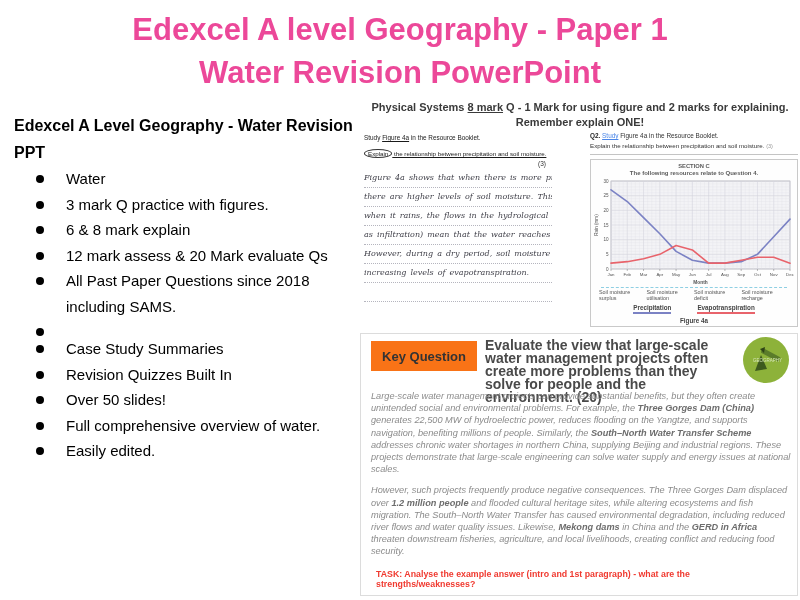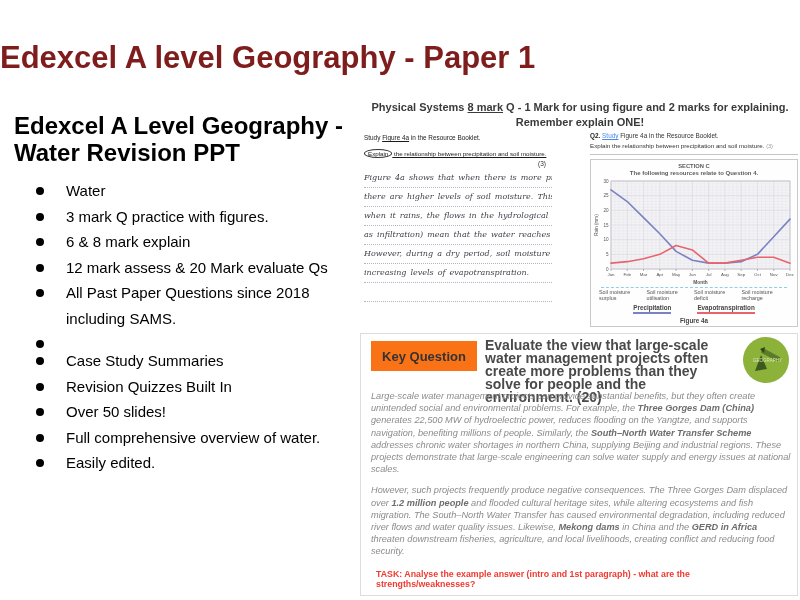--- a/index.html
+++ b/index.html
@@ -1,26 +1,26 @@
 <!DOCTYPE html>
 <html><head>
 <meta charset="utf-8">
 <style>
   * { margin:0; padding:0; box-sizing:border-box; }
   html,body { width:800px; height:600px; background:#ffffff; overflow:hidden;
               font-family:"Liberation Sans", sans-serif; }
   .slide { position:relative; width:800px; height:600px; background:#fff; }
 
   
-  .title { position:absolute; top:8px; left:0; width:800px; 
-           font-weight:bold; font-size:31px; line-height:43px; color:#7f1d1d;margin-top:28px; }
+  .title { position:absolute; top:8px; left:0; width:800px; text-align:center;
+           font-weight:bold; font-size:31px; line-height:43px; color:#ec4899; }
 
   
   .left-col { position:absolute; left:14px; top:112px; width:350px; }
-  .left-col h2 { font-size:24px; font-weight:bold; color:#000; line-height:27px; margin-bottom:12px; }
+  .left-col h2 { font-size:16px; font-weight:bold; color:#000; line-height:27px; margin-bottom:0; }
   .bullets { list-style:none; }
   .bullets li { display:flex; align-items:flex-start; }
   .blt { flex:none; width:8px; height:8px; border-radius:50%; background:#000;
          margin:9px 22px 0 22px; }
   .blt-t { font-size:15px; color:#000; line-height:25.5px; }
 
   
   .q-panel { position:absolute; left:360px; top:98px; width:440px; height:234px; background:#fff; }
   .q-head { text-align:center; font-weight:bold; font-size:11px; line-height:14.5px;
             color:#3a3a3a; padding:2px 6px 0 6px; }
@@ -71,20 +71,21 @@
   .kq-body p .b { font-weight:bold; color:#6d6d6d; }
   .kq-task { margin-top:11px; padding-left:5px; font-size:8.8px; font-weight:bold; color:#f03a30; }
 </style>
 </head>
 <body>
 
 <div class="slide">
 
   <div class="title">
     <div>Edexcel A level Geography - Paper 1</div>
+    <div>Water Revision PowerPoint</div>
   </div>
 
   <div class="left-col">
     <h2>Edexcel A Level Geography - Water Revision PPT</h2>
     <ul class="bullets">
         <li>
           <span class="blt"></span>
           <span class="blt-t">Water</span>
         </li>
         <li>

